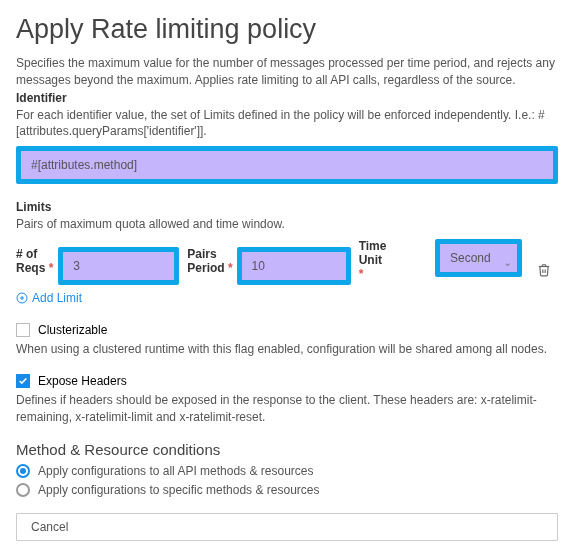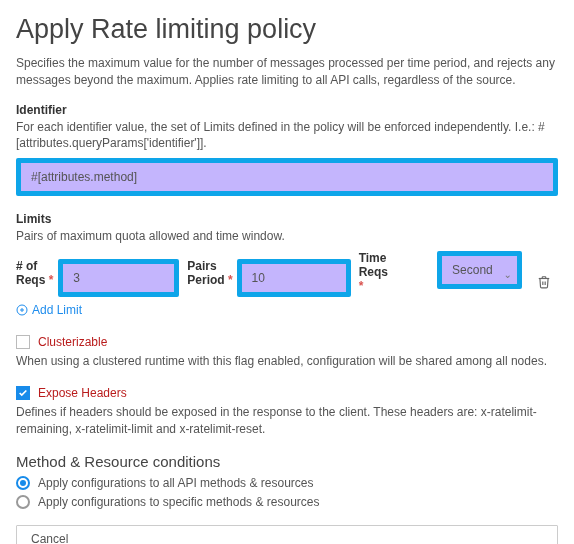--- a/index.html
+++ b/index.html
@@ -11,21 +11,21 @@
     color: #555;
     width: 574px;
     background: #fff;
   }
   h1 {
     font-size: 27px;
     font-weight: 400;
     color: #444;
     margin: 0 0 10px 0;
   }
-  .desc { line-height: 1.4; margin-bottom: 14px; }
+  .desc { line-height: 1.4; margin-bottom: 2px; }
   .section-label {
     font-weight: 600;
     color: #333;
     font-size: 12px;
     margin-bottom: 2px;
   }
   .helptext { line-height: 1.4; margin-bottom: 6px; }
   .input {
     width: 100%;
     background: #c4b5fd;
@@ -71,21 +71,21 @@
     cursor: pointer;
   }
   .check-row { display:flex; align-items:center; gap:8px; margin-top:2px; }
   .chk {
     width: 14px; height: 14px;
     border: 1px solid #bbb;
     display:inline-flex; align-items:center; justify-content:center;
     font-size: 11px;
   }
   .chk.checked { background:#178bea; border-color:#178bea; color:#fff; }
-  .chk-label { color:#b91c1c; }
+  .chk-label { color:#000000; }
   .radio-row { display:flex; align-items:center; gap:8px; margin:5px 0; }
   .radio {
     width:14px; height:14px; border:2px solid #999; border-radius:50%;
     display:inline-flex; align-items:center; justify-content:center;
   }
   .radio.selected { border-color:#178bea; }
   .radio.selected .dot { width:6px; height:6px; background:#178bea; border-radius:50%; }
   .section-heading {
     font-size: 15px;
     font-weight: 400;
@@ -130,21 +130,21 @@
       <input class="input" type="text" value="3" style="">
     </div>
     <div class="limits-col">
       <div class="section-label">
         <span>Pairs Period</span><span class="req"> *</span>
       </div>
       <input class="input" type="text" value="10" style="">
     </div>
     <div class="limits-col">
       <div class="section-label">
-        <span>Time Reqs</span><span class="req"> *</span>
+        <span>Time Unit</span><span class="req"> *</span>
       </div>
       <div class="select-wrap">
         <input class="input" type="text" readonly="" value="Second" style="">
         <span class="chev">⌄</span>
       </div>
     </div>
     <div class="icon-btn">
       <svg width="14" height="14" viewBox="0 0 24 24" fill="none" stroke="currentColor" stroke-width="2">
         <polyline points="3 6 5 6 21 6"></polyline>
         <path d="M19 6l-1 14a2 2 0 0 1-2 2H8a2 2 0 0 1-2-2L5 6"></path>

